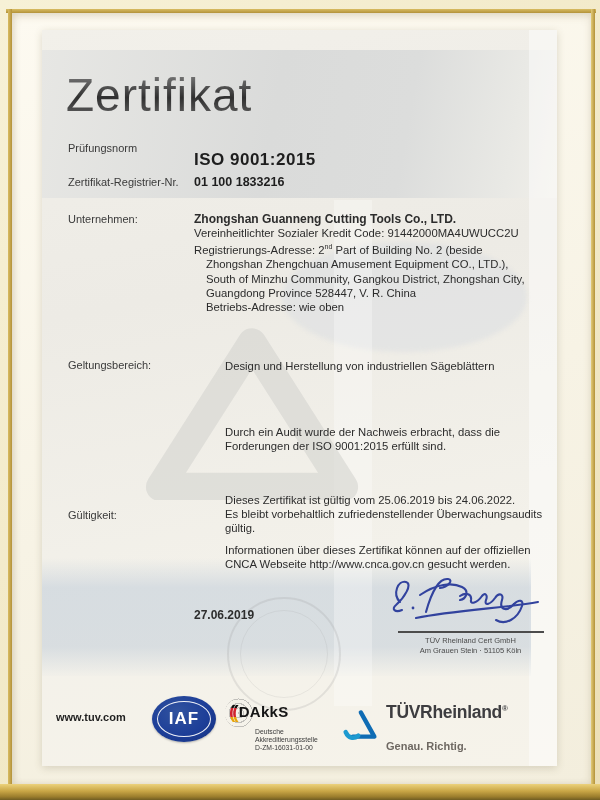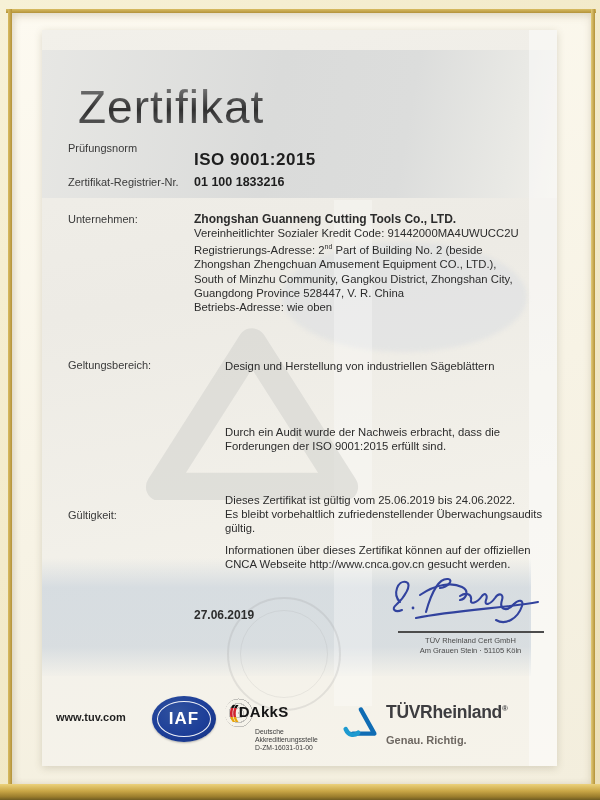--- a/index.html
+++ b/index.html
@@ -31,30 +31,30 @@
   .glare-mid{position:absolute;top:170px;bottom:60px;left:292px;width:38px;background:rgba(255,255,255,.30);}
   .glare-blue{position:absolute;left:0;right:26px;top:528px;height:118px;
     background:linear-gradient(180deg,rgba(203,213,222,0) 0%,rgba(200,210,220,.65) 25%,rgba(198,208,218,.6) 75%,rgba(203,213,222,.05) 100%);}
   .glare-blue2{position:absolute;right:30px;left:240px;top:212px;height:110px;border-radius:50%;
     background:rgba(208,216,224,.35);filter:blur(2px);}
   .wm-triangle{position:absolute;left:95px;top:295px;width:230px;height:175px;opacity:.55;}
   .seal{position:absolute;left:185px;top:567px;width:110px;height:110px;border-radius:50%;
     border:2px solid rgba(150,150,150,.20);}
   .seal-inner{position:absolute;inset:11px;border-radius:50%;border:1px solid rgba(150,150,150,.15);}
   
-  .title{position:absolute;left:24px;top:38px;margin:12px;font-size:46px;font-weight:400;letter-spacing:1px;
+  .title{position:absolute;left:24px;top:38px;margin:0;font-size:46px;font-weight:400;letter-spacing:1px;
     background:linear-gradient(180deg,#8d8d8d 0%,#2f2f2f 55%,#6e6e6e 100%);
     -webkit-background-clip:text;background-clip:text;color:transparent;}
   .lbl{position:absolute;left:26px;font-size:11px;color:#3a3a3a;}
   .para{position:absolute;left:152px;font-size:11.3px;line-height:14.2px;color:#2c2c2c;white-space:pre-line;padding-left:31px;}
   .iso-val{position:absolute;left:152px;top:120px;font-size:17px;font-weight:bold;color:#1e1e1e;letter-spacing:.5px;}
   .reg-val{position:absolute;left:152px;top:145px;font-size:12.5px;font-weight:bold;color:#1e1e1e;}
   .company{position:absolute;left:152px;top:182px;width:345px;font-size:11.3px;line-height:14.2px;color:#2c2c2c;}
   .company .name{font-weight:bold;font-size:12px;}
-  .company .pre{white-space:pre-line;}
+  .company .pre{white-space:pre-line;margin-left:12px;}
   sup{font-size:7px;}
   .date{position:absolute;left:152px;top:578px;font-size:12px;font-weight:600;color:#2d2d2d;}
   
   .sig-svg{position:absolute;left:344px;top:538px;width:165px;height:62px;}
   .sig-line{position:absolute;left:356px;top:601px;width:146px;height:1.5px;background:#4c4c4c;}
   .issuer{position:absolute;left:346px;top:606px;width:165px;text-align:center;
     font-size:7.5px;line-height:9.5px;color:#4b4b4b;white-space:pre-line;}
   
   .website{position:absolute;left:14px;top:681px;font-size:11px;font-weight:600;color:#1f1f1f;}
   .iaf{position:absolute;left:110px;top:666px;width:64px;height:46px;border-radius:50%;
@@ -70,21 +70,21 @@
     border-radius:50%;}
   .dakks-mark{font-size:19px;font-weight:bold;line-height:28px;letter-spacing:-3px;
     background:linear-gradient(180deg,#111 0%,#111 34%,#d2222e 34%,#d2222e 67%,#e8a50a 67%,#e8a50a 100%);
     -webkit-background-clip:text;background-clip:text;color:transparent;padding-right:3px;}
   .dakks-word{font-size:15px;font-weight:bold;color:#141414;line-height:28px;letter-spacing:.3px;}
   .dakks-sub{margin-left:30px;font-size:6.8px;line-height:8px;color:#3a3a3a;white-space:pre-line;}
   .tuvlogo{position:absolute;left:300px;top:669px;display:flex;align-items:center;}
   .tuv-tri{width:36px;height:34px;margin-right:8px;}
   .tuv-text .brand{font-size:17.5px;font-weight:bold;color:#3d3d40;letter-spacing:-.3px;line-height:20px;}
   .tuv-text .brand .reg{font-size:8px;vertical-align:super;color:#3d3d40;}
-  .tuv-text .tagline{font-size:11px;font-weight:bold;color:#6e6862;margin-top:12px;}
+  .tuv-text .tagline{font-size:11px;font-weight:bold;color:#6e6862;margin-top:18px;}
 </style>
 </head>
 <body>
 
 <div>
 
   <div class="gold-line-top"></div>
   <div class="gold-line-left"></div>
   <div class="gold-line-right"></div>
   <div class="mat"></div>

